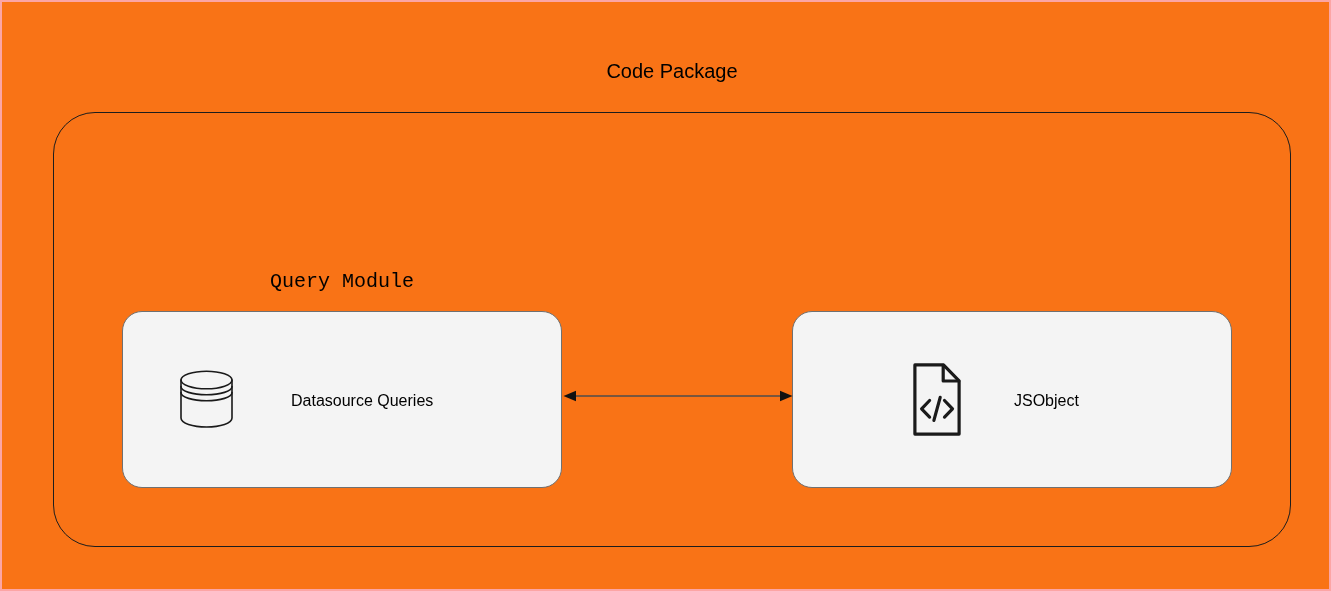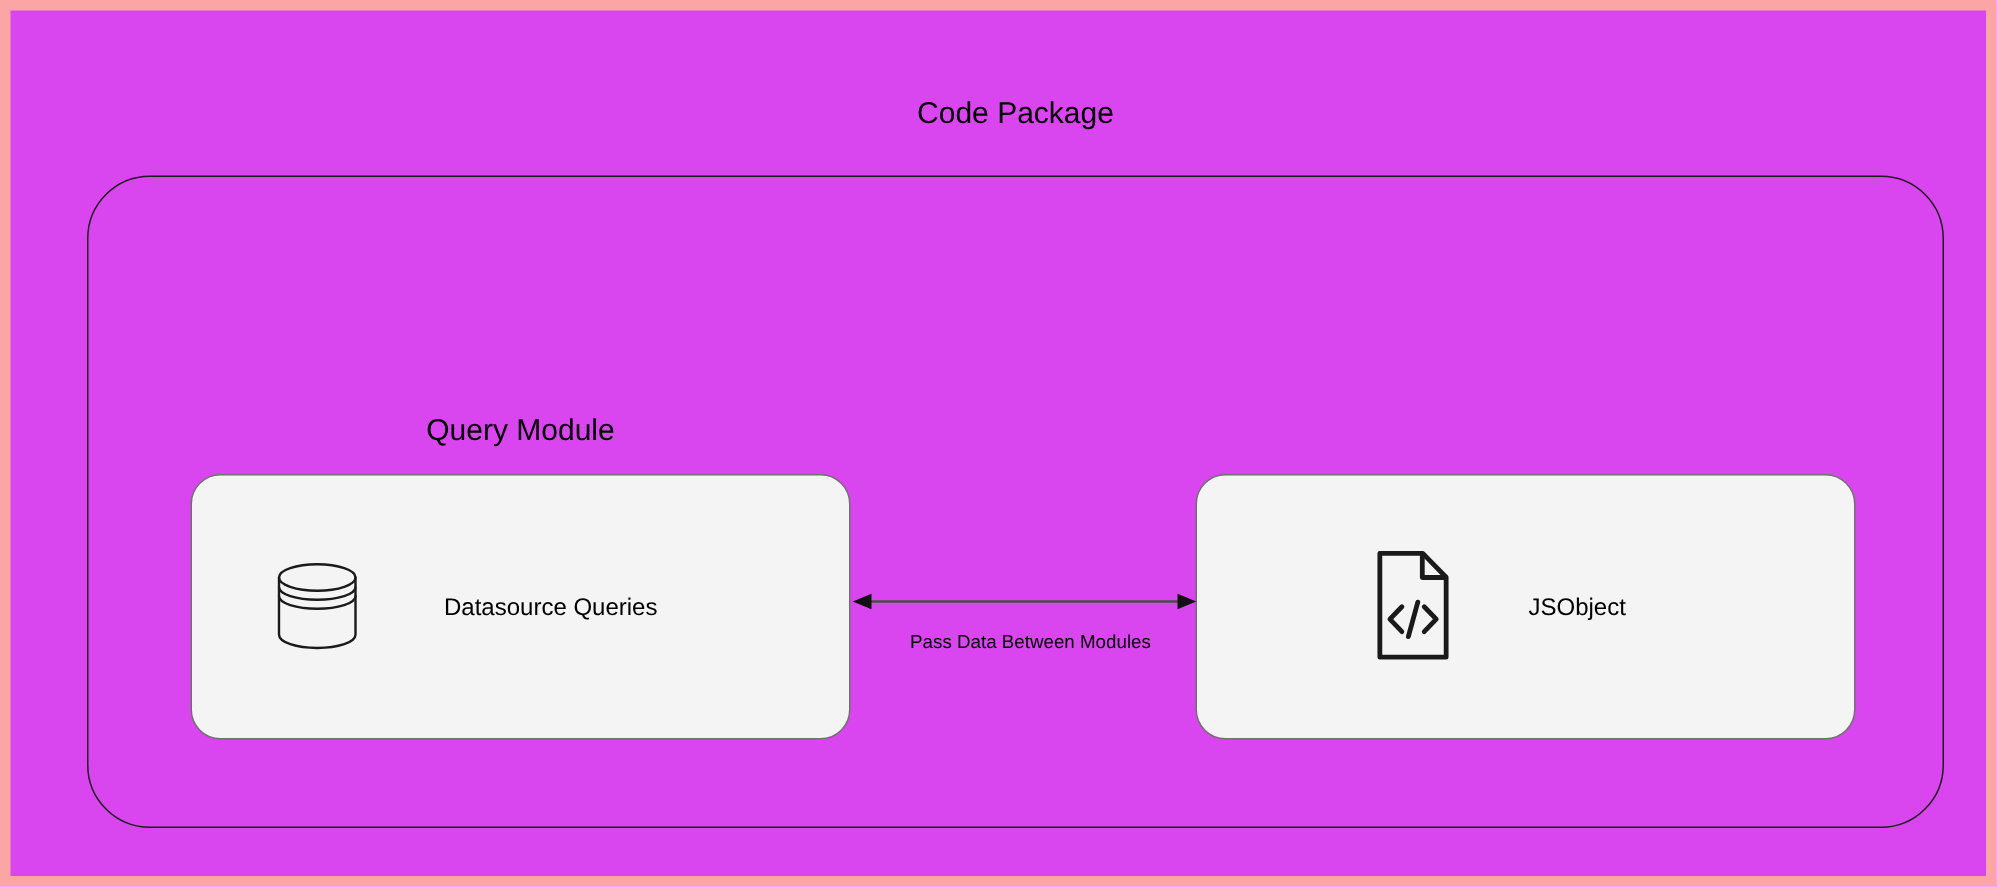--- a/index.html
+++ b/index.html
@@ -7,23 +7,23 @@
     padding: 0;
     background: #ffffff;
   }
   body {
     font-family: "Liberation Sans", sans-serif;
   }
   #canvas {
     position: relative;
     width: 1331px;
     height: 591px;
-    background: #d946ef;
+    background: #f97316;
     box-sizing: border-box;
-    border: 7px solid #fca5a5;
+    border: 2px solid #fca5a5;
     overflow: hidden;
   }
 
   
   .pkg-title {
     position: absolute;
     left: 0;
     top: 56px;
     width: 1340px;
     text-align: center;
@@ -47,20 +47,21 @@
   }
 
   
   .module-label {
     position: absolute;
     font-size: 20px;
     line-height: 26px;
     color: #000000;
     text-align: center;
     white-space: nowrap;
+    font-family: Liberation Mono, monospace;
   }
   .module-label.query { left: 120px; top: 267px; width: 440px; }
   .module-label.js    { left: 790px; top: 267px; width: 440px; }
 
   
   .module-box {
     position: absolute;
     top: 309px;
     height: 177px;
     background: #f4f4f4;
@@ -162,15 +163,14 @@
   </div>
 
   <div class="connector">
     <svg width="232" height="34" viewBox="0 0 232 34" xmlns="http://www.w3.org/2000/svg">
       <line x1="11" y1="16" x2="221" y2="16" stroke="#4d4d4d" stroke-width="1.6"></line>
       <polygon points="1.5,16 14,10.8 14,21.2" fill="#111111"></polygon>
       <polygon points="230.5,16 218,10.8 218,21.2" fill="#111111"></polygon>
     </svg>
   </div>
 
-  <div class="connector-label">Pass Data Between Modules</div>
 
 </div>
 
 </body></html>

